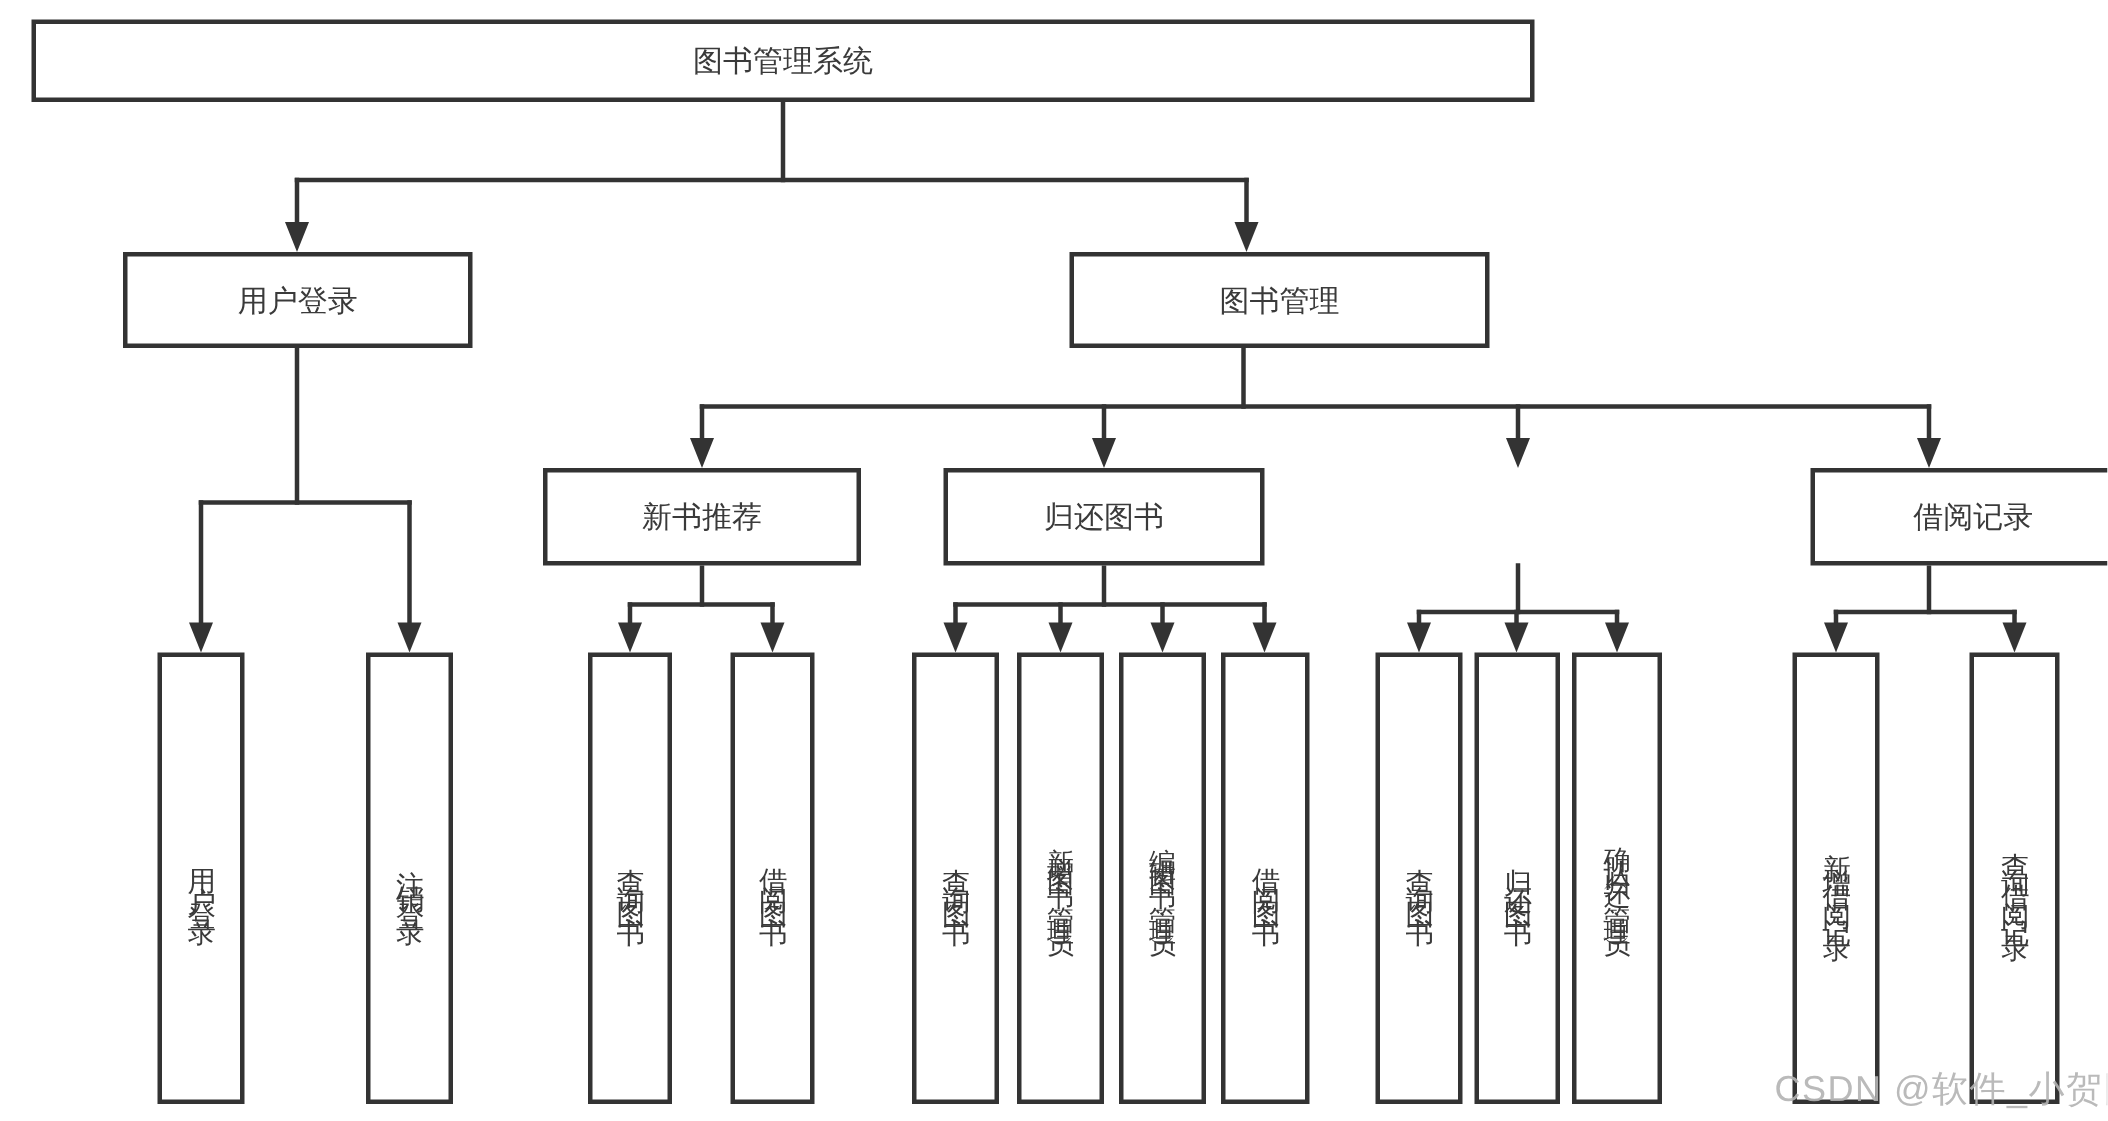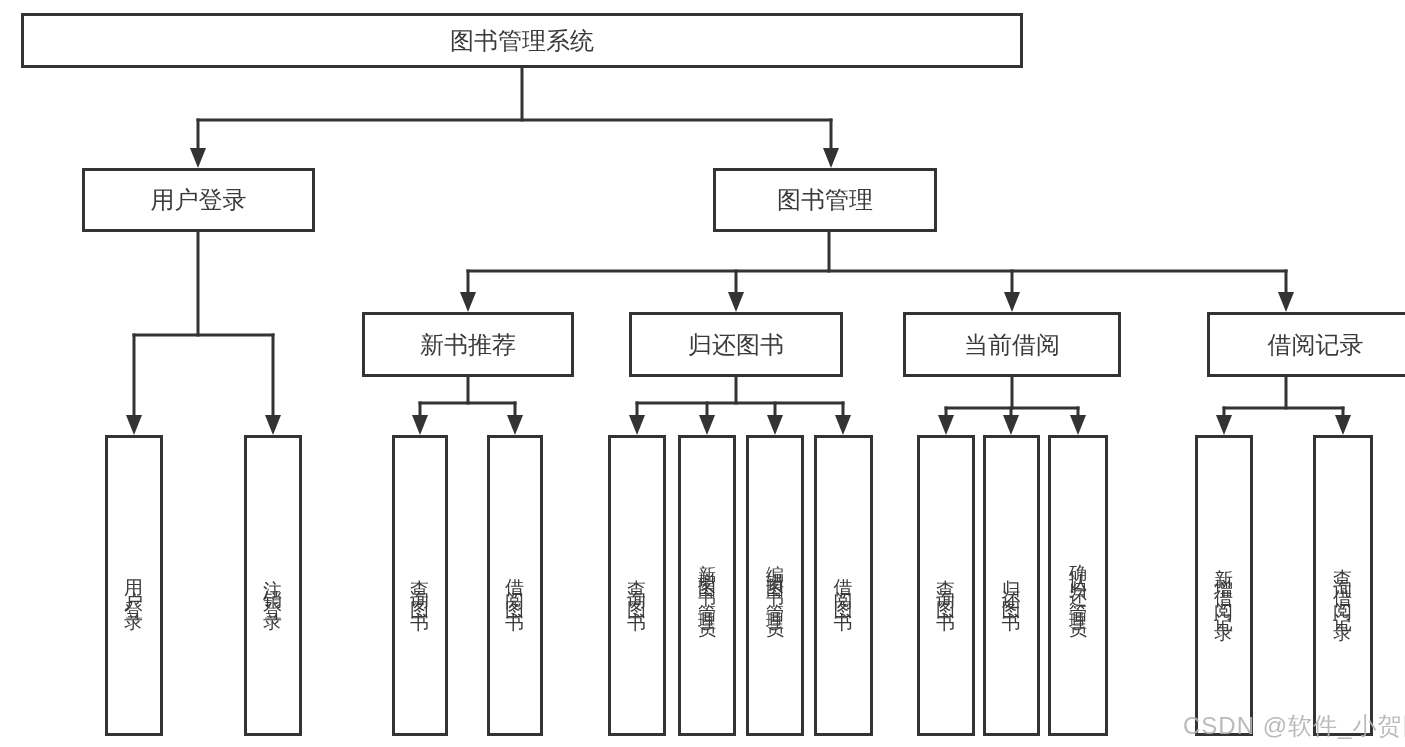--- a/index.html
+++ b/index.html
@@ -19,21 +19,21 @@
   #wires{position:absolute;left:0;top:0;width:1405px;height:747px;}
   #wires line{stroke:var(--line);stroke-width:3;stroke-linecap:square;}
   #wires polygon{fill:var(--line);}
   .box{
     position:absolute;
     box-sizing:border-box;
     border:3px solid var(--line);
     background:#ffffff;
     color:var(--text);
     display:flex;align-items:center;justify-content:center;
-    font-size:24px;
+    font-size:20px;
     text-align:center;
     z-index:2;
   }
   .vbox{
     writing-mode:vertical-rl;
     text-orientation:mixed;
     font-size:19px;
     letter-spacing:11px;
     line-height:1;
   }
@@ -122,25 +122,24 @@
         <line x1="1224" y1="408" x2="1224" y2="421"></line>
         <polygon points="1216,415 1232,415 1224,435"></polygon>
         <line x1="1343" y1="408" x2="1343" y2="421"></line>
         <polygon points="1335,415 1351,415 1343,435"></polygon>
       </g>
     </svg>
 
   <div class="box" style="left:21px;top:13px;width:1002px;height:55px;">图书管理系统</div>
 
   <div class="box" style="left:82px;top:168px;width:233px;height:64px;">用户登录</div>
-  <div class="box" style="left:713px;top:168px;width:224px;height:64px;">图书管理</div>
+  <div class="box" style="left:713px;top:168px;width:280px;height:64px;">图书管理</div>
 
   <div class="box" style="left:362px;top:312px;width:212px;height:65px;">新书推荐</div>
   <div class="box" style="left:629px;top:312px;width:214px;height:65px;">归还图书</div>
-  <div class="box" style="left:903px;top:312px;width:218px;height:65px;">当前借阅</div>
   <div class="box" style="left:1178px;top:312px;width:217px;height:65px;margin-left:29px;">借阅记录</div>
 
   <div class="box vbox" style="left:105px;top:435px;width:58px;height:301px;">用户登录</div>
   <div class="box vbox" style="left:244px;top:435px;width:58px;height:301px;">注销登录</div>
 
   <div class="box vbox" style="left:392px;top:435px;width:56px;height:301px;">查询图书</div>
   <div class="box vbox" style="left:487px;top:435px;width:56px;height:301px;">借阅图书</div>
 
   <div class="box vbox" style="left:608px;top:435px;width:58px;height:301px;">查询图书</div>
   <div class="box vbox long" style="left:678px;top:435px;width:58px;height:301px;">新增图书（管理员）</div>

